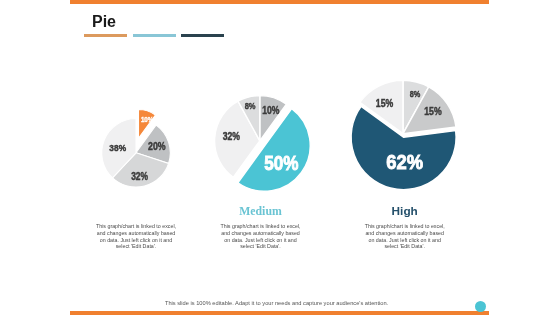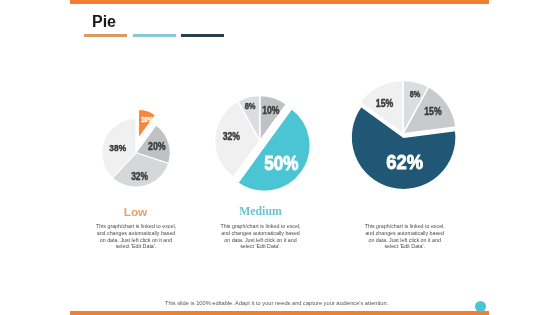--- a/index.html
+++ b/index.html
@@ -53,22 +53,22 @@
       <path d="M 403.00 133.70 L 403.00 80.30 A 53.4 53.4 0 0 1 428.73 86.91 Z" fill="#DCDDDE" stroke="#ffffff" stroke-width="1.5"></path>
       <path d="M 403.00 133.70 L 428.73 86.91 A 53.4 53.4 0 0 1 455.98 127.01 Z" fill="#C9CACB" stroke="#ffffff" stroke-width="1.5"></path>
       <path d="M 403.60 137.20 L 455.69 130.62 A 52.5 52.5 0 1 1 361.13 106.34 Z" fill="#1F5775" stroke="#ffffff" stroke-width="1.5"></path>
       <path d="M 403.00 133.70 L 359.80 102.31 A 53.4 53.4 0 0 1 403.00 80.30 Z" fill="#F0F0F1" stroke="#ffffff" stroke-width="1.5"></path>
       <text class="pv" x="0" y="0" font-size="9.9" fill="#3A3A3A" transform="translate(415,96.9) scale(0.7422,1)" stroke="#3A3A3A" stroke-width="0.446" paint-order="stroke">8%</text>
       <text class="pv" x="0" y="0" font-size="10.4" fill="#3A3A3A" transform="translate(432.9,115.3) scale(0.8367,1)" stroke="#3A3A3A" stroke-width="0.468" paint-order="stroke">15%</text>
       <text class="pv" x="0" y="0" font-size="19.9" fill="#FFFFFF" transform="translate(404.7,168.6) scale(0.9243,1)" stroke="#FFFFFF" stroke-width="0.895" paint-order="stroke">62%</text>
       <text class="pv" x="0" y="0" font-size="10.4" fill="#3A3A3A" transform="translate(384.5,107.3) scale(0.8367,1)" stroke="#3A3A3A" stroke-width="0.468" paint-order="stroke">15%</text>
     </svg>
 
-  <div class="hd" id="hd0" style="left: 75.5px; top: 204.7px; width: 120px; font-size: 11.8px; color: rgb(232, 160, 106);">Low</div>
   <div class="hd" id="hd1" style="left: 200.5px; top: 204.4px; width: 120px; font-size: 11.8px; color: rgb(106, 196, 211); font-family: Liberation Serif, serif;">Medium</div>
+  <div class="hd" id="hd2" style="left: 344.7px; top: 204.2px; width: 120px; font-size: 11.8px; color: rgb(37, 80, 107);">High</div>
   <div class="bodytext" id="bd0" style="left: 90px; top: 223px; width: 92px;">
       <div class="bodyline">This graph/chart is linked to excel,</div>
       <div class="bodyline">and changes automatically based</div>
       <div class="bodyline">on data. Just left click on it and</div>
       <div class="bodyline">select 'Edit Data'.</div>
     </div>
   <div class="bodytext" id="bd1" style="left: 214.5px; top: 223px; width: 92px;">
       <div class="bodyline">This graph/chart is linked to excel,</div>
       <div class="bodyline">and changes automatically based</div>
       <div class="bodyline">on data. Just left click on it and</div>

